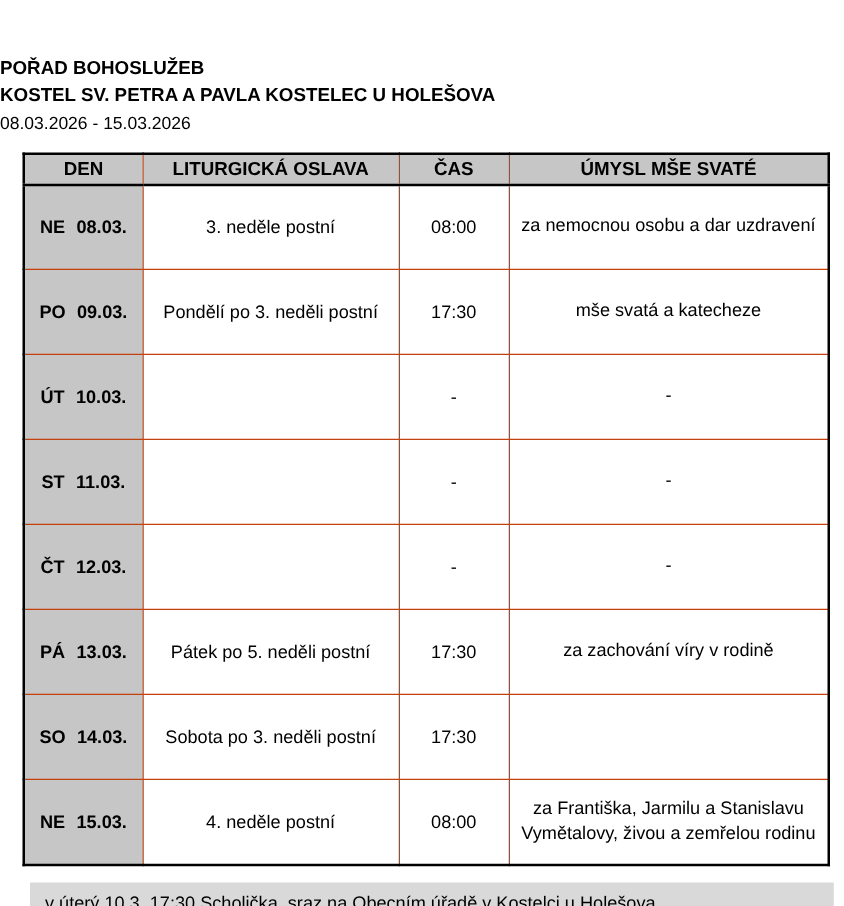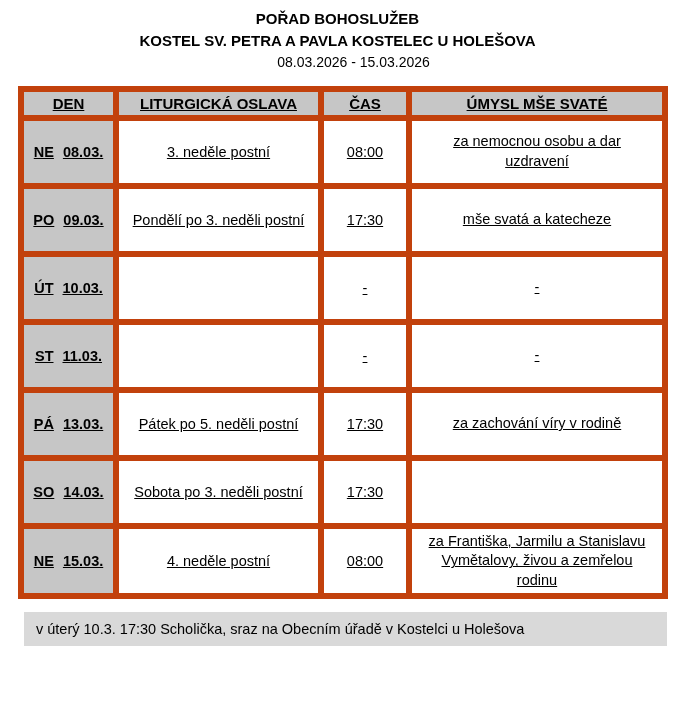--- a/index.html
+++ b/index.html
@@ -4,39 +4,38 @@
 <style>
   * { margin: 0; padding: 0; box-sizing: border-box; }
   html, body {
     width: 675px;
     background: #ffffff;
     color: #000000;
     font-family: "Liberation Sans", sans-serif;
   }
   .page { width: 675px; height: 725px; padding-top: 8px; }
 
-  .doc-header { text-align: center; line-height: 1.45; }
+  .doc-header { text-align: left; line-height: 1.45; margin-top: 36px; }
   .doc-title, .doc-subtitle { font-size: 15px; font-weight: bold; }
-  .doc-daterange { font-size: 14px; padding-left: 32px; }
+  .doc-daterange { font-size: 14px; }
 
   table.schedule {
     border-collapse: collapse;
     table-layout: fixed;
     width: 644px;
     margin: 14px 13px 0 18px;
     border: 2px solid #000;
   }
   .schedule th, .schedule td {
-    border: 6px solid #c2410c;
+    border: 1px solid #c2410c;
     text-align: center;
     vertical-align: middle;
     font-size: 14.5px;
     padding: 3px 8px;
     overflow: hidden;
-    text-decoration: underline;
   }
   .schedule thead th {
     background: #c6c6c6;
     font-weight: bold;
     font-size: 15px;
     height: 24px;
     border-bottom: 2px solid #000;
   }
   .col-day { width: 95px; }
   .col-celebration { width: 205px; }
@@ -135,20 +134,31 @@
           <div class="day-inner">
             <span>ST</span>
             <span>11.03.</span>
           </div>
         </td>
         <td></td>
         <td>-</td>
         <td class="intention-cell">-</td>
       </tr>
 
+      <tr>
+        <td class="day-cell">
+          <div class="day-inner">
+            <span>ČT</span>
+            <span>12.03.</span>
+          </div>
+        </td>
+        <td></td>
+        <td>-</td>
+        <td class="intention-cell">-</td>
+      </tr>
 
       <tr>
         <td class="day-cell">
           <div class="day-inner">
             <span>PÁ</span>
             <span>13.03.</span>
           </div>
         </td>
         <td>Pátek po 5. neděli postní</td>
         <td>17:30</td>

